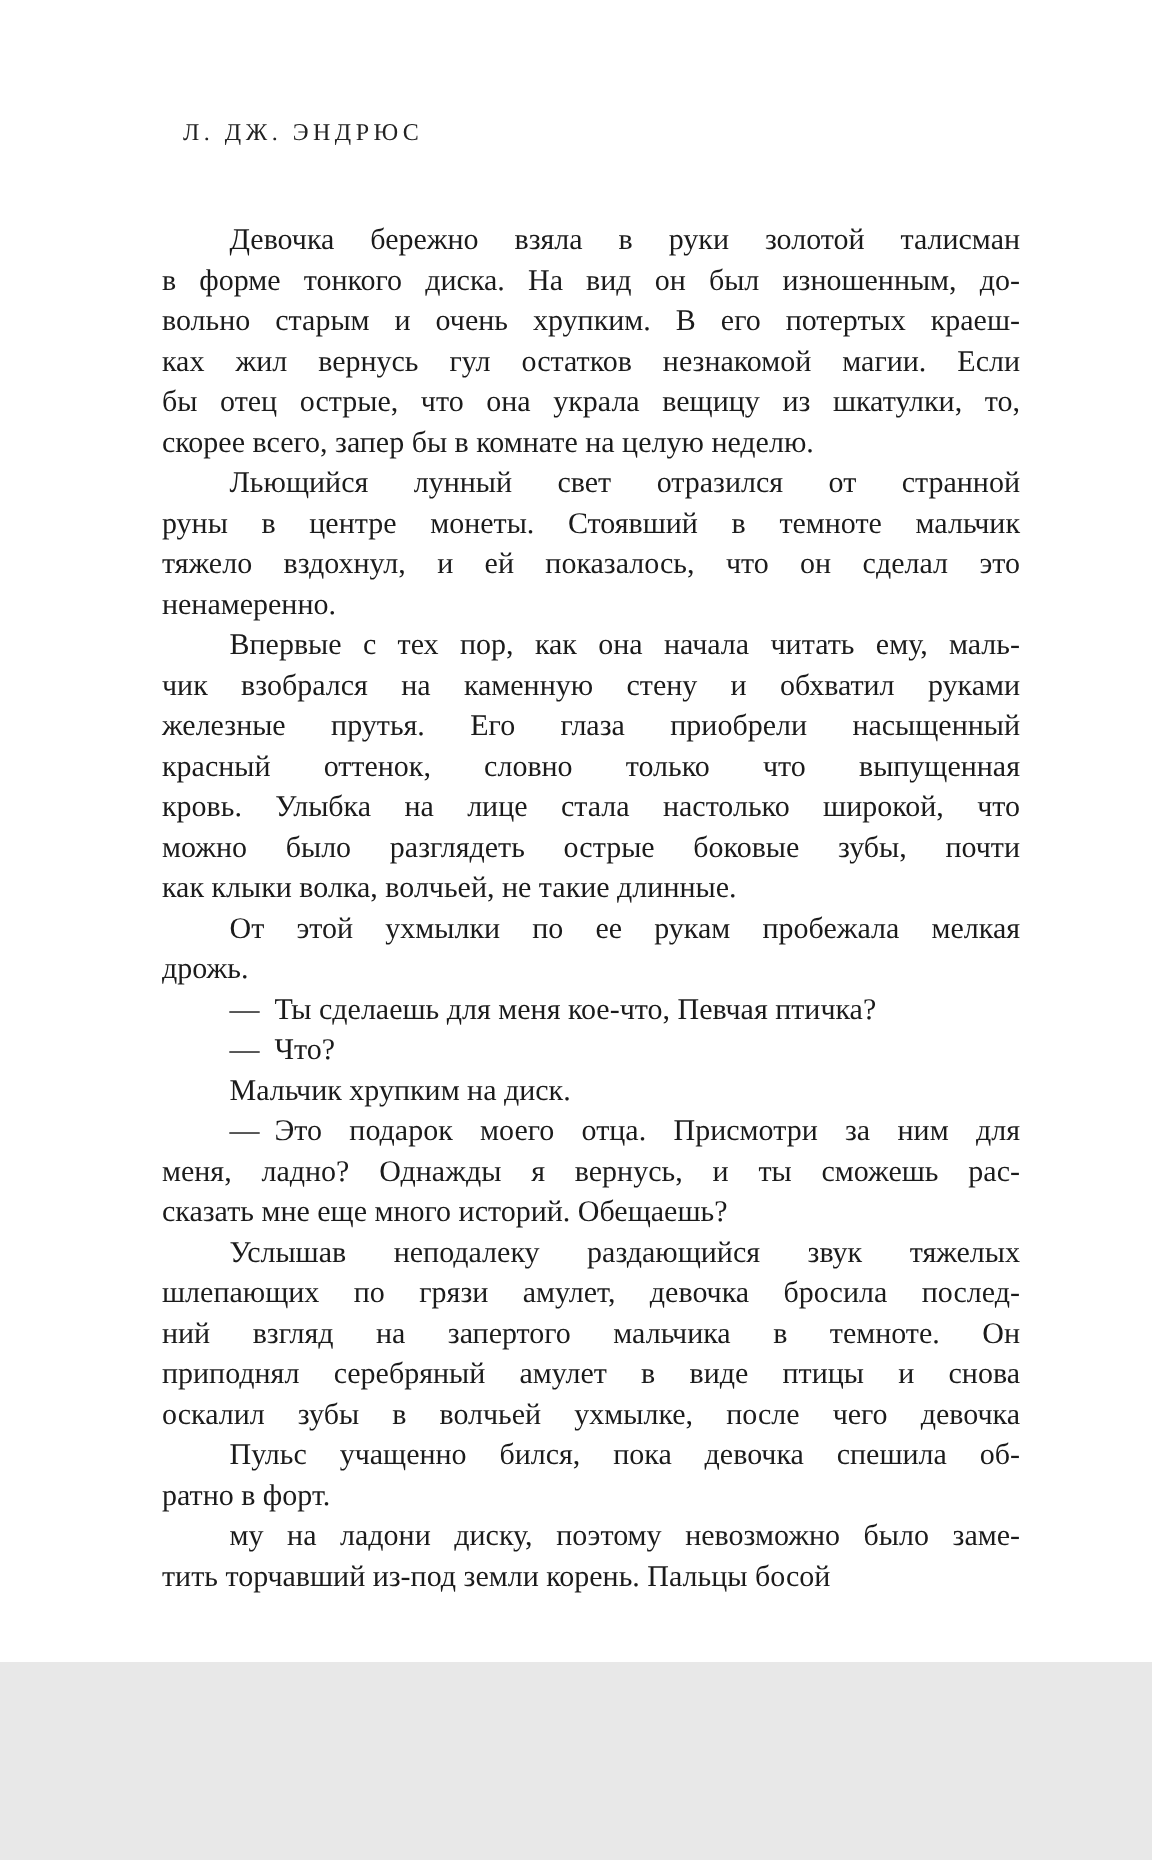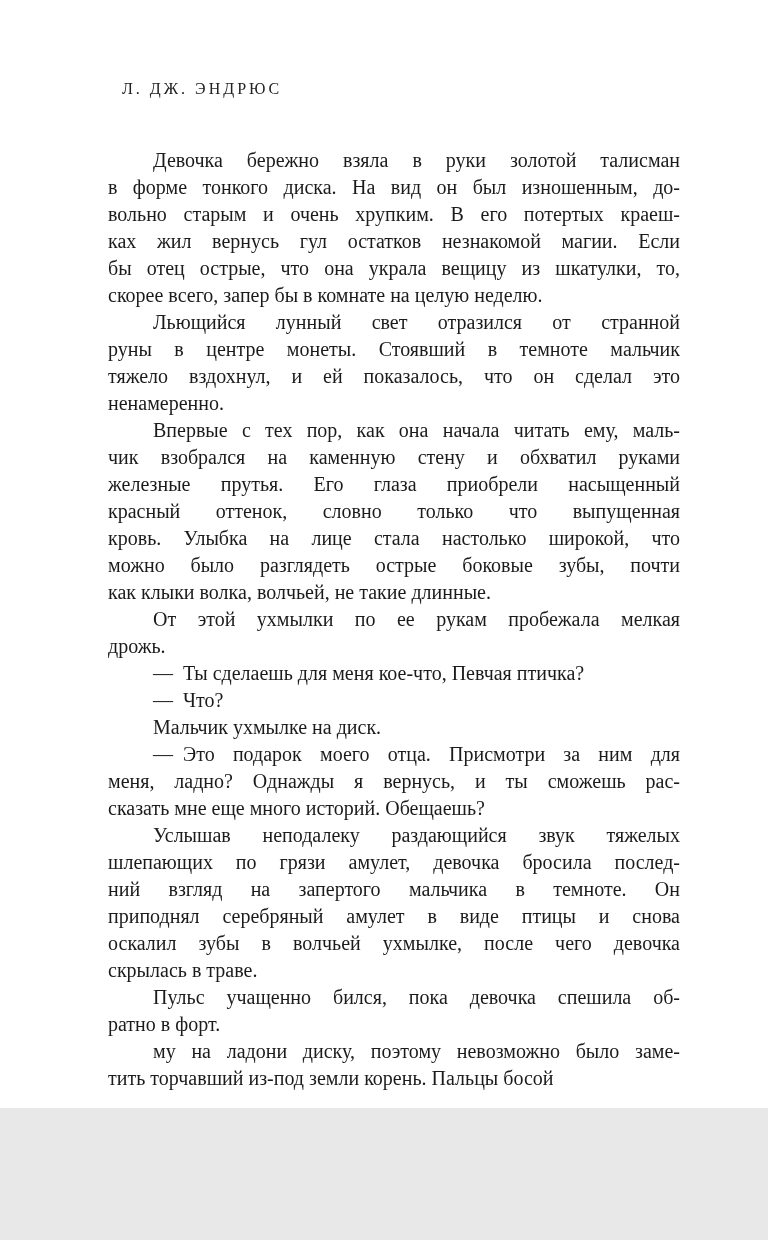--- a/index.html
+++ b/index.html
@@ -110,34 +110,33 @@
         <div class="line">От этой ухмылки по ее рукам пробежала мелкая</div>
         <div class="line last">дрожь.</div>
       </div>
       <div class="para">
         <div class="line last">— Ты сделаешь для меня кое-что, Певчая птичка?</div>
       </div>
       <div class="para">
         <div class="line last">— Что?</div>
       </div>
       <div class="para">
-        <div class="line last">Мальчик ухмылке на диск.</div>
+        <div class="line last">Мальчик хрупким на диск.</div>
       </div>
       <div class="para">
         <div class="line">— Это подарок моего отца. Присмотри за ним для</div>
         <div class="line">меня, ладно? Однажды я вернусь, и ты сможешь рас-</div>
         <div class="line last">сказать мне еще много историй. Обещаешь?</div>
       </div>
       <div class="para">
         <div class="line">Услышав неподалеку раздающийся звук тяжелых</div>
         <div class="line">шлепающих по грязи амулет, девочка бросила послед-</div>
         <div class="line">ний взгляд на запертого мальчика в темноте. Он</div>
         <div class="line">приподнял серебряный амулет в виде птицы и снова</div>
         <div class="line">оскалил зубы в волчьей ухмылке, после чего девочка</div>
-        <div class="line last">скрылась в траве.</div>
       </div>
       <div class="para">
         <div class="line">Пульс учащенно бился, пока девочка спешила об-</div>
         <div class="line last">ратно в форт.</div>
       </div>
       <div class="para">
         <div class="line">му на ладони диску, поэтому невозможно было заме-</div>
         <div class="line last">тить торчавший из-под земли корень. Пальцы босой</div>
       </div>
     </div>

